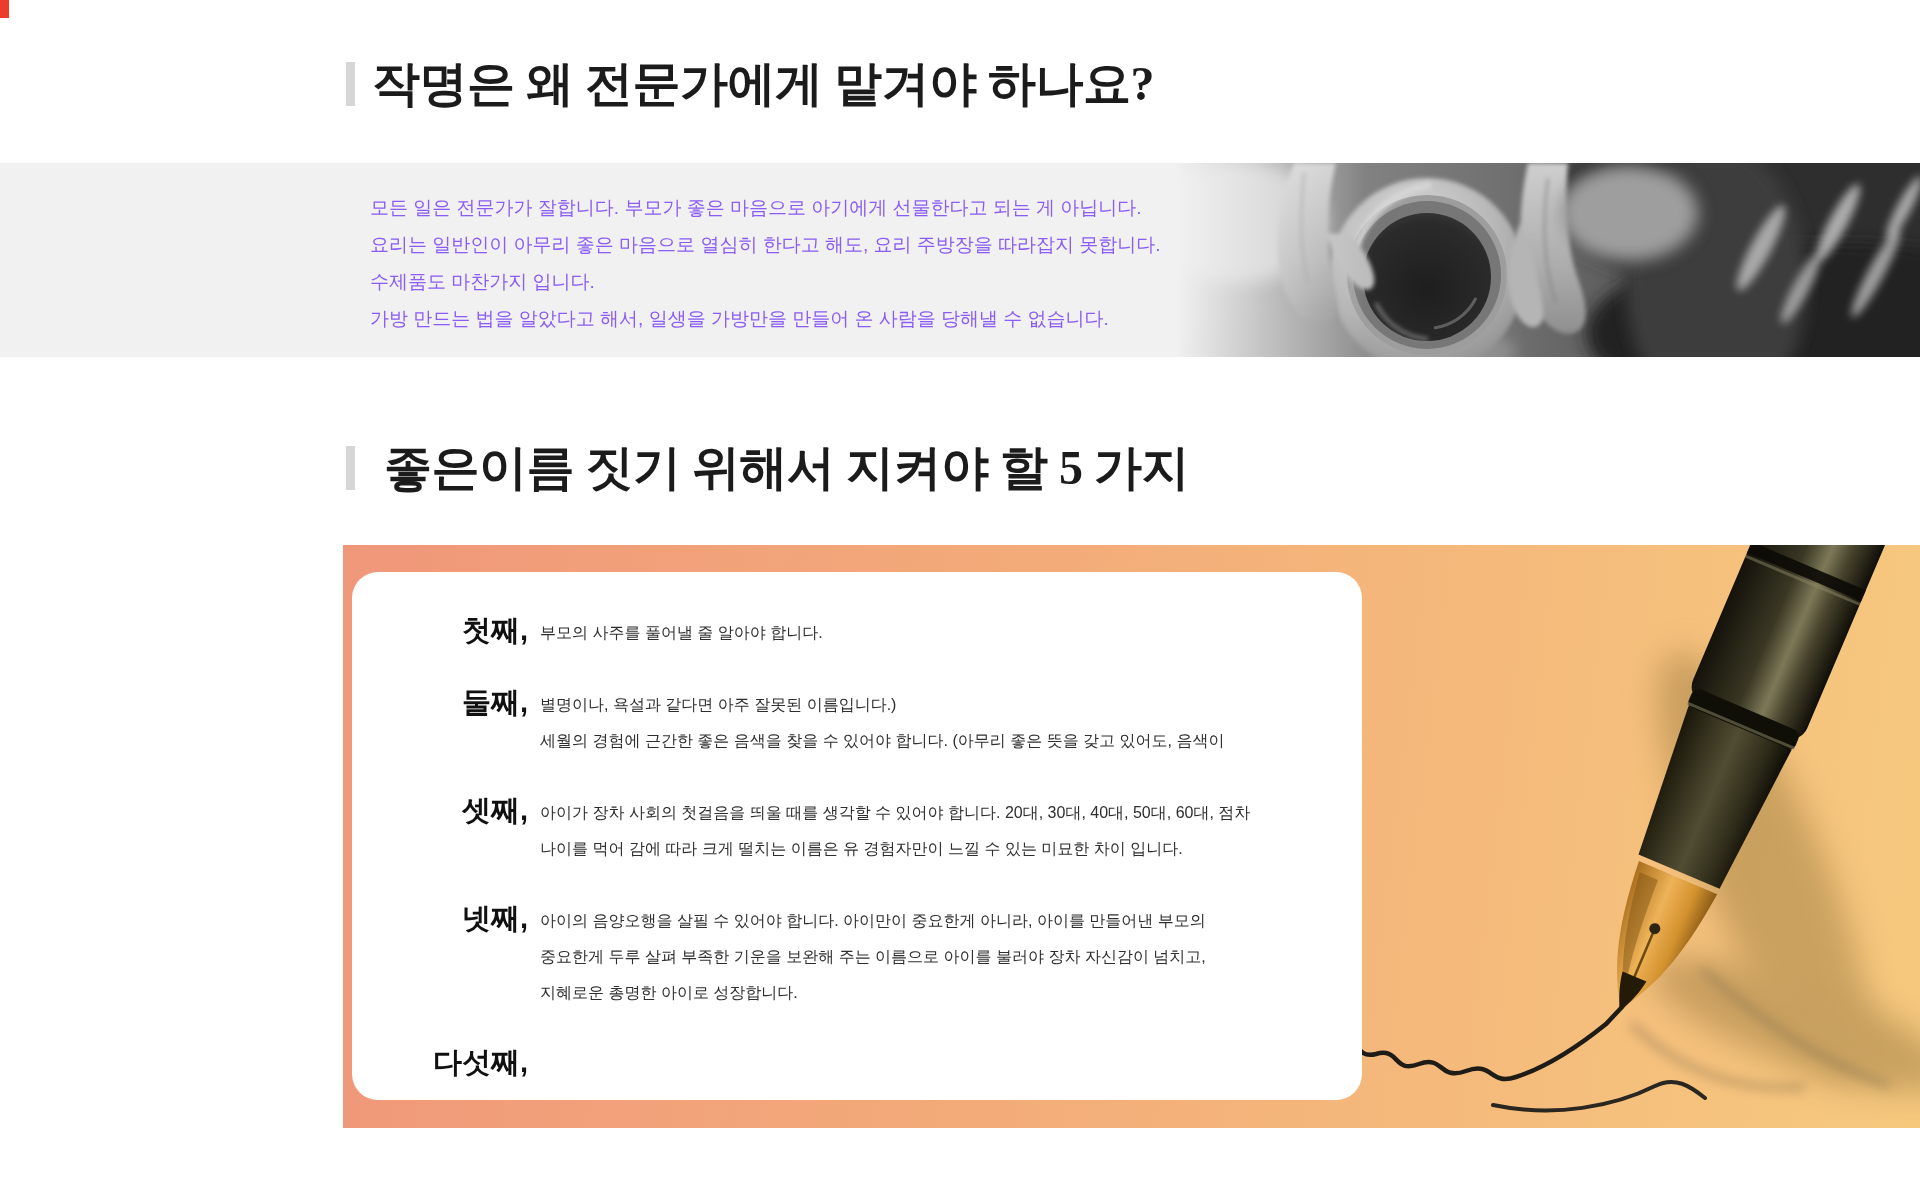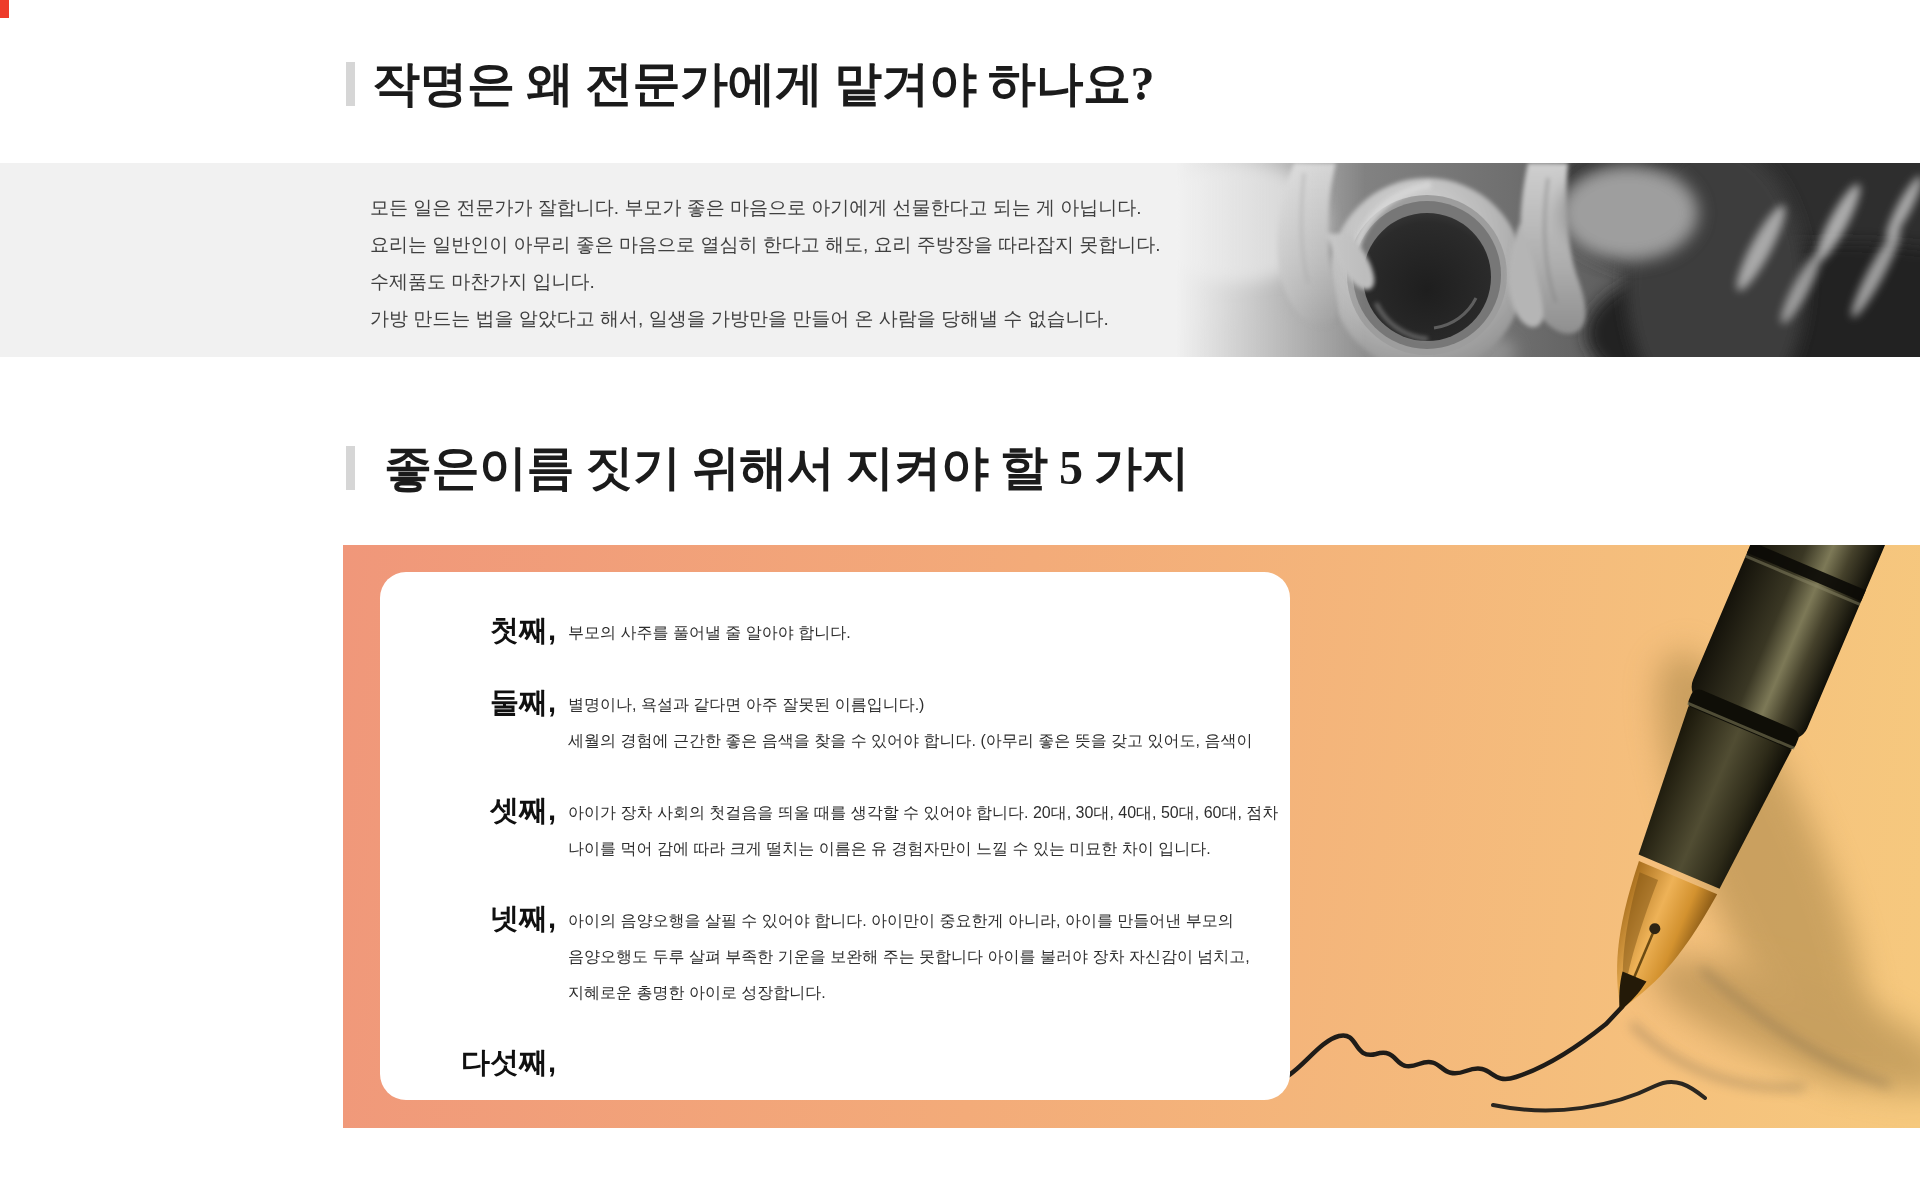--- a/index.html
+++ b/index.html
@@ -20,34 +20,34 @@
     font-size:48px; font-weight:600; color:#1b1b1b; letter-spacing:-0.5px;
     line-height:52px; white-space:nowrap;
   }
   .heading-expert { left:346px; top:58px; }
   .heading-rules  { left:346px; top:442px;gap:12px; }
 
   
   .band { position:absolute; left:0; top:163px; width:1920px; height:194px; background:#f1f1f1; }
   .band-text { position:absolute; left:370px; top:26px; }
   .band-text p {
-    font-size:19px; line-height:37px; color:#404040; white-space:nowrap;
+    font-size:19px; line-height:37px; color:#8b5cf6; white-space:nowrap;
   }
   .band-photo { position:absolute; right:0; top:0; width:744px; height:194px; }
   .band-photo svg { display:block; }
 
   
   .card {
     position:absolute; left:343px; top:545px; width:1577px; height:583px;
     background:linear-gradient(97deg,#f0977a 0%,#f3ab79 42%,#f6c97e 100%);
     overflow:hidden;
   }
   .card .pen-layer { position:absolute; left:0; top:0; width:1577px; height:583px; pointer-events:none; }
   .white-box {
-    position:absolute; left:37px; top:27px; width:910px; height:528px;
+    position:absolute; left:9px; top:27px; width:1010px; height:528px;
     background:#ffffff; border-radius:26px; overflow:hidden;
     padding-top:40px;
   }
   .rule-item { display:flex; align-items:flex-start; margin-bottom:33px; }
   .rule-label {
     flex:0 0 188px; text-align:right; padding-right:12px;
     font-size:29px; font-weight:700; color:#101010; line-height:36px; white-space:nowrap;
   }
   .rule-lines { flex:1; padding-top:3px; }
   .rule-line { font-size:16px; line-height:36px; color:#2e2e2e; white-space:nowrap; }
@@ -241,21 +241,21 @@
         <div class="rule-lines">
           <div class="rule-line">아이가 장차 사회의 첫걸음을 띄울 때를 생각할 수 있어야 합니다. 20대, 30대, 40대, 50대, 60대, 점차</div>
           <div class="rule-line">나이를 먹어 감에 따라 크게 떨치는 이름은 유 경험자만이 느낄 수 있는 미묘한 차이 입니다.</div>
         </div>
       </div>
 
       <div class="rule-item">
         <span class="rule-label">넷째,</span>
         <div class="rule-lines">
           <div class="rule-line">아이의 음양오행을 살필 수 있어야 합니다. 아이만이 중요한게 아니라, 아이를 만들어낸 부모의</div>
-          <div class="rule-line">음양오행도 두루 살펴 부족한 기운을 보완해 주는 못합니다 아이를 불러야 장차 자신감이 넘치고,</div>
+          <div class="rule-line">중요한게 두루 살펴 부족한 기운을 보완해 주는 이름으로 아이를 불러야 장차 자신감이 넘치고,</div>
           <div class="rule-line">지혜로운 총명한 아이로 성장합니다.</div>
         </div>
       </div>
 
       <div class="rule-item">
         <span class="rule-label">다섯째,</span>
       </div>
 
     </div>
   </div>

